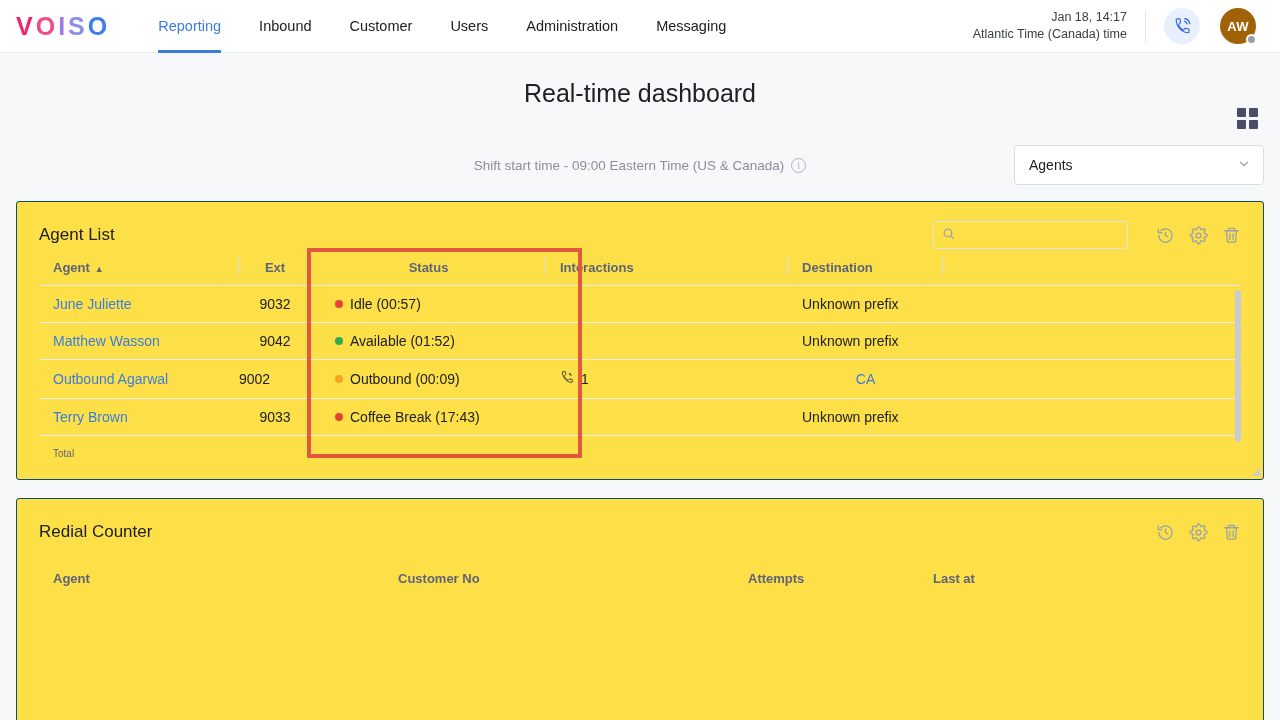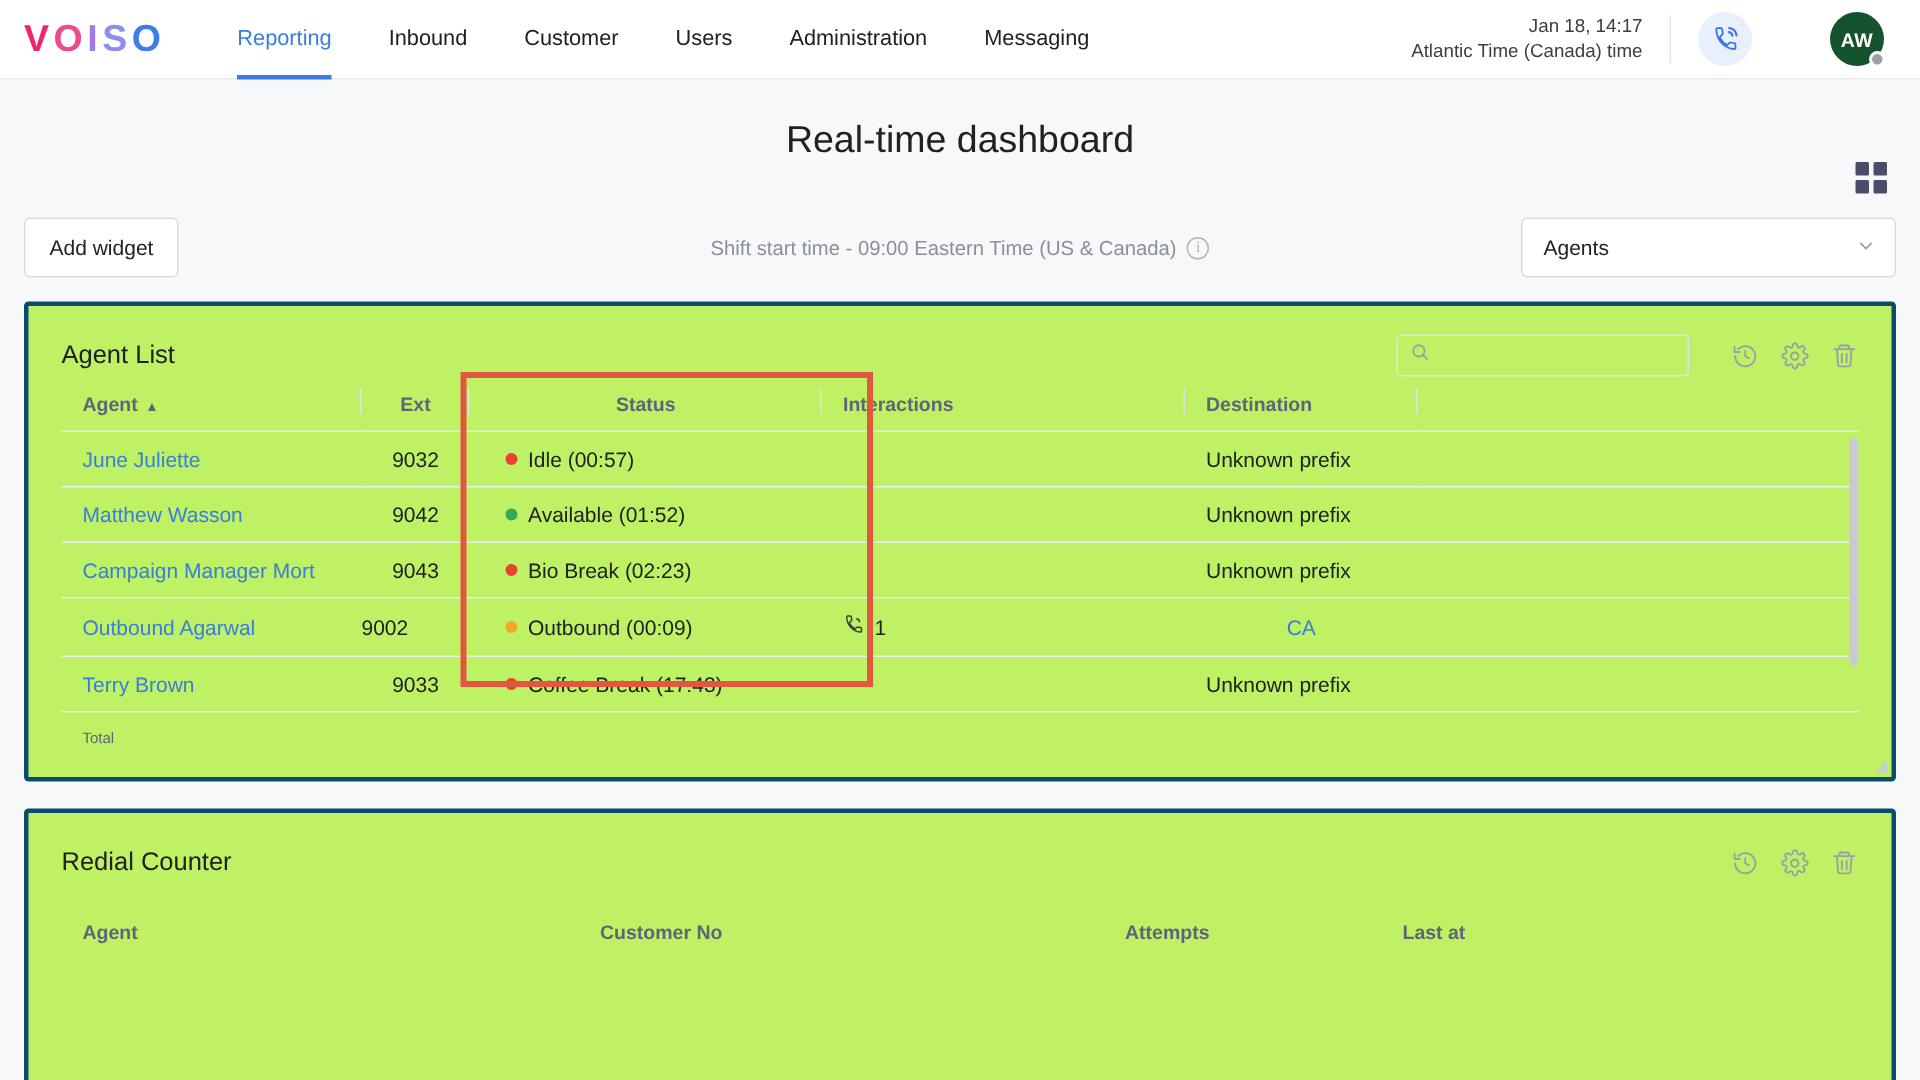--- a/index.html
+++ b/index.html
@@ -78,28 +78,27 @@
   }
   .phone-circle {
     width: 36px; height: 36px; border-radius: 50%;
     background: #e8f0fe;
     display: flex; align-items: center; justify-content: center;
     margin-right: 20px;
     cursor: pointer;
   }
   .avatar {
     width: 36px; height: 36px; border-radius: 50%;
-    background: #14532d;
+    background: #a16207;
     color: #fff;
     font-size: 13px; font-weight: 700;
     display: flex; align-items: center; justify-content: center;
     position: relative;
     cursor: pointer;
     letter-spacing: 0.3px;
-    margin-left: 32px;
   }
   .avatar .dot {
     position: absolute; right: -1px; bottom: -1px;
     width: 11px; height: 11px; border-radius: 50%;
     background: #9aa0a6;
     border: 2px solid #fff;
   }
 
   
   .page { padding: 0 16px; }
@@ -169,22 +168,22 @@
     display: flex; align-items: center;
     padding: 0 12px 0 14px;
     font-size: 14px;
     color: #202124;
     cursor: pointer;
   }
   .select-box .chev { margin-left: auto; }
 
   
   .card {
-    background: #bef264;
-    border: 3px solid #0c4a6e;
+    background: #fde047;
+    border: 1px solid #0c4a6e;
     border-radius: 3px;
     margin-top: 16px;
     position: relative;
   }
   .card-head {
     display: flex; align-items: center;
     padding: 18px 22px 0 22px;
     height: 48px;
   }
   .card-title { font-size: 17px; color: #202124; }
@@ -313,21 +312,20 @@
     <div class="page-title">Real-time dashboard</div>
     <div class="grid-icon">
       <i></i>
         <i></i>
         <i></i>
         <i></i>
     </div>
   </div>
 
   <div class="toolbar">
-    <button class="btn-add">Add widget</button>
 
     <div class="shift-note">
       <span>Shift start time - 09:00 Eastern Time (US &amp; Canada)</span>
       <span class="info">i</span>
     </div>
 
     <div class="select-box">
       <span>Agents</span>
       <span class="chev">
         <svg width="14" height="14" viewBox="0 0 24 24" fill="none" stroke="#9aa0a6" stroke-width="2" stroke-linecap="round" stroke-linejoin="round">
@@ -421,28 +419,20 @@
           </tr>
           <tr>
             <td><span class="link">Matthew Wasson</span></td>
             <td style="text-align:center;padding-left:0">9042</td>
             <td style="padding-left:24px"><span class="sdot" style="background:#34a853"></span><span>Available (01:52)</span></td>
             <td></td>
             <td>Unknown prefix</td>
             <td></td>
           </tr>
           <tr>
-            <td><span class="link">Campaign Manager Mort</span></td>
-            <td style="text-align:center;padding-left:0">9043</td>
-            <td style="padding-left:24px"><span class="sdot" style="background:#e94235"></span><span>Bio Break (02:23)</span></td>
-            <td></td>
-            <td>Unknown prefix</td>
-            <td></td>
-          </tr>
-          <tr>
             <td><span class="link">Outbound Agarwal</span></td>
             <td style="text-align:left;padding-left:0">9002</td>
             <td style="padding-left:24px"><span class="sdot" style="background:#f5a623"></span><span>Outbound (00:09)</span></td>
             <td>
               <span class="interact-cell">
                 <span>
                   <svg width="15" height="15" viewBox="0 0 24 24" fill="none" stroke="#3c4043" stroke-width="1.8" stroke-linecap="round">
                     <path d="M6.6 10.8c1.4 2.8 3.8 5.1 6.6 6.5l2.2-2.2c.3-.3.7-.4 1-.2 1.1.4 2.3.6 3.5.6.6 0 1 .4 1 1V20c0 .6-.4 1-1 1C11.3 21 3 12.7 3 2.5c0-.6.4-1 1-1h3.5c.6 0 1 .4 1 1 0 1.2.2 2.4.6 3.5.1.3 0 .7-.2 1l-2.3 2.3z" transform="scale(0.88) translate(1.5,1.5)"></path>
                     <path d="M14.8 5.8c1.4.3 2.5 1.4 2.8 2.8"></path>
                   </svg>

